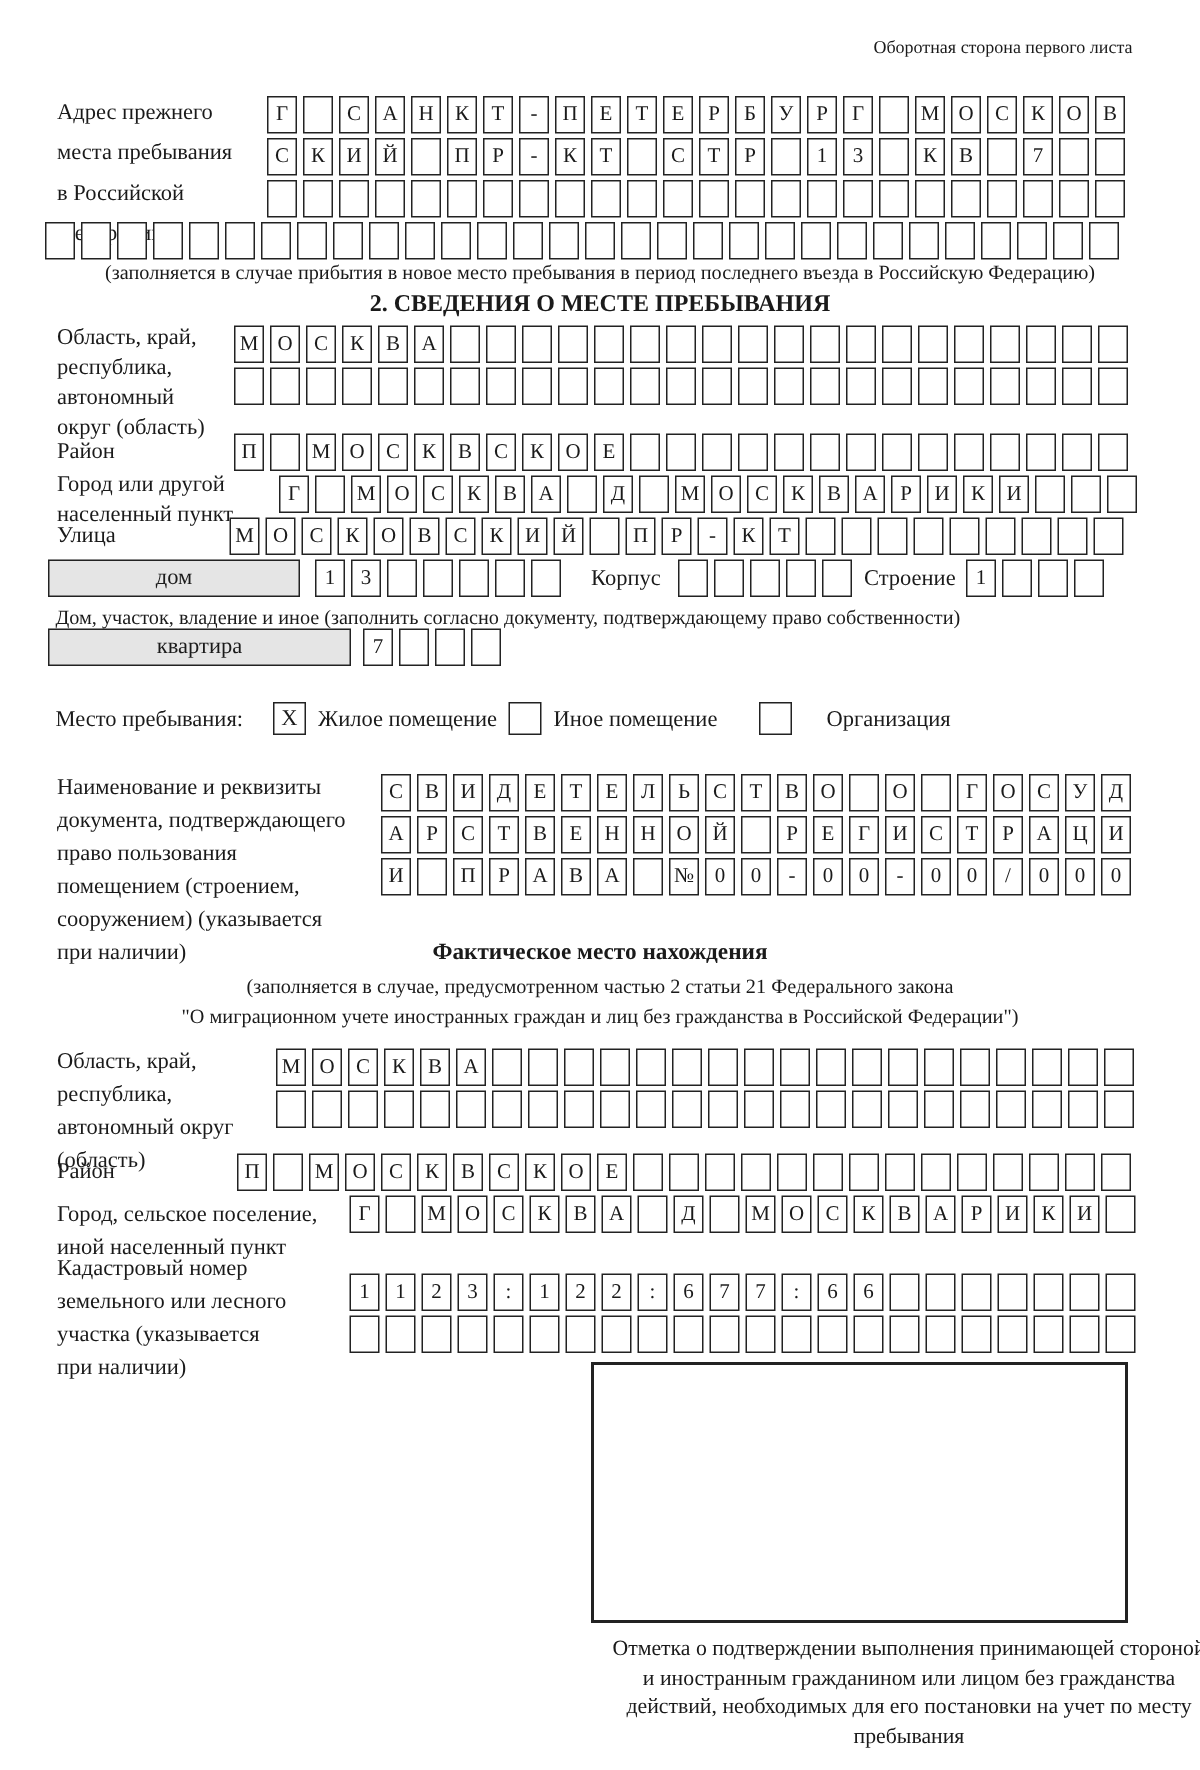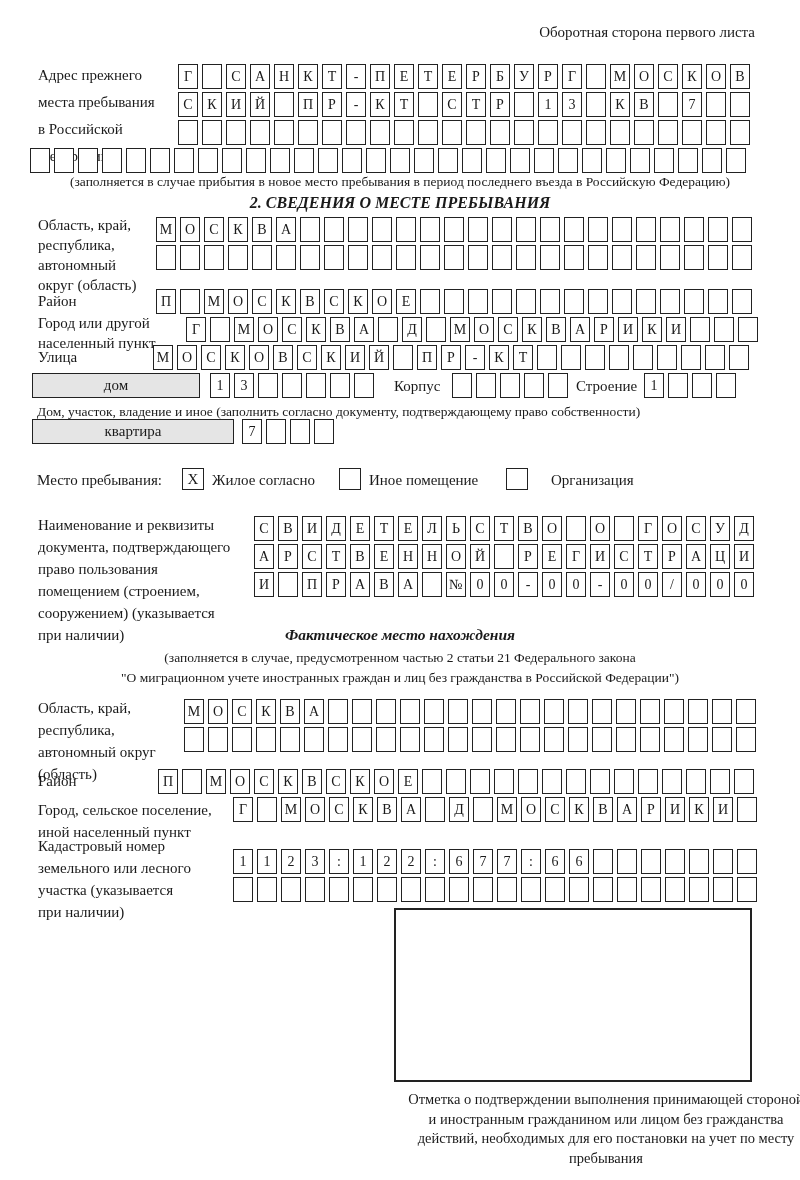--- a/index.html
+++ b/index.html
@@ -12,21 +12,21 @@
     overflow:hidden;
   }
   .abs{position:absolute;}
   .label{
     font-size:15px;
     line-height:21px;
     white-space:pre-line;
   }
   .small-note{font-size:13.5px;}
   .center-line{left:0;width:800px;text-align:center;}
-  .title{font-weight:bold;font-size:16px;font-style:italic;}
+  .title{font-weight:bold;font-size:16px;}
   .cell-row{display:flex;gap:4px;}
   .cell{
     width:20px;height:25px;
     box-sizing:border-box;
     border:1.5px solid #222;
     display:flex;align-items:center;justify-content:center;
     font-size:14px;font-family:"Liberation Serif","DejaVu Serif",serif;
     background:#fff;
   }
   .wide-box{
@@ -48,21 +48,21 @@
     border:2px solid #222;
     background:#fff;
   }
   .caption{font-size:14.5px;line-height:19.5px;text-align:center;margin-left:32px;}
 </style>
 </head>
 <body>
 
 <div class="sheet">
 
-  <div class="abs" style="top:24px;right:45px;font-size:15px">Оборотная сторона первого листа</div>
+  <div class="abs" style="top:24px;right:45px;font-size:12px">Оборотная сторона первого листа</div>
 
   <div class="abs label" style="left:38px;top:62px;width:150px;line-height:27px">Адрес прежнего
 места пребывания
 в Российской
 Федерации</div>
   <div class="abs cell-row" style="left:178px;top:64px">
       <span class="cell">Г</span>
       <span class="cell"></span>
       <span class="cell">С</span>
       <span class="cell">А</span>
@@ -351,21 +351,21 @@
   <div class="abs small-note" style="left:37px;top:404px">Дом, участок, владение и иное (заполнить согласно документу, подтверждающему право собственности)</div>
   <div class="abs cell-row" style="left:242px;top:419px">
       <span class="cell">7</span>
       <span class="cell"></span>
       <span class="cell"></span>
       <span class="cell"></span>
     </div>
 
   <div class="abs label" style="left:37px;top:470px">Место пребывания:</div>
   <div class="abs checkbox" style="left:182px;top:468px">X</div>
-  <div class="abs label" style="left:212px;top:470px">Жилое согласно</div>
+  <div class="abs label" style="left:212px;top:470px">Жилое помещение</div>
   <div class="abs checkbox" style="left:339px;top:468px"></div>
   <div class="abs label" style="left:369px;top:470px">Иное помещение</div>
   <div class="abs checkbox" style="left:506px;top:468px"></div>
   <div class="abs label" style="left:551px;top:470px">Организация</div>
 
   <div class="abs label" style="left:38px;top:514px;width:215px;line-height:22px">Наименование и реквизиты
 документа, подтверждающего
 право пользования
 помещением (строением,
 сооружением) (указывается

